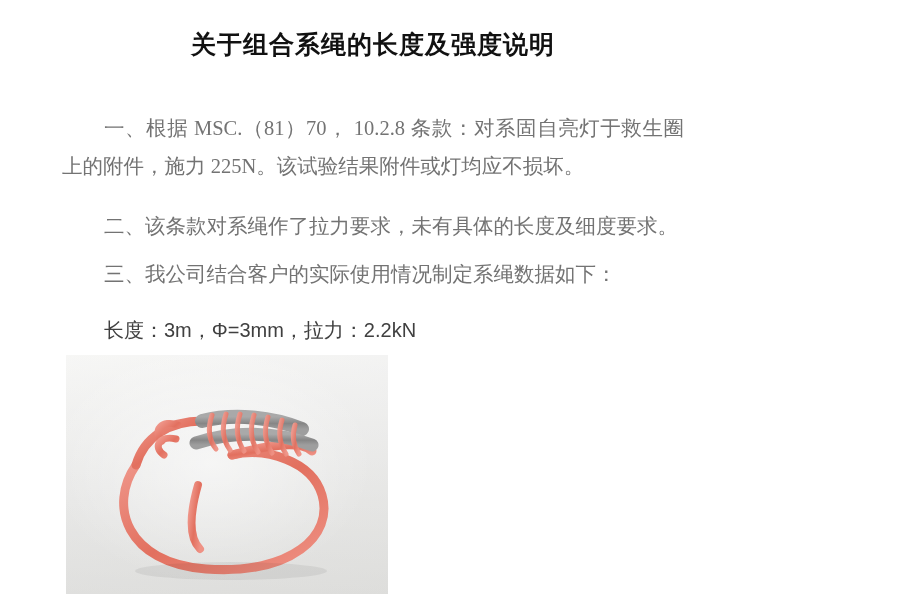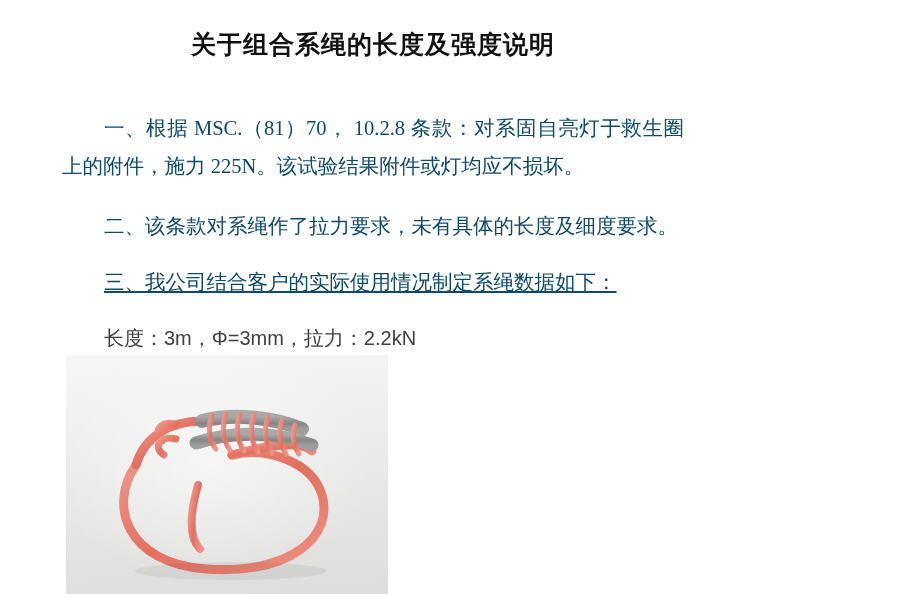--- a/index.html
+++ b/index.html
@@ -31,33 +31,32 @@
     padding-top: 28px;
     color: #111111;
   }
   .body-block {
     padding: 0 62px 0 62px;
     margin-top: 48px;
   }
   .para {
     font-size: 20.5px;
     line-height: 38px;
-    color: #0c4a6e;
+    color: #737373;
     margin: 0 0 6px 0;
     text-align: justify;
   }
   .para.indent {
     text-indent: 42px;
   }
   .para-2 {
     margin-top: 22px;
   }
   .para-3 {
-    margin-top: 18px;
-    text-decoration: underline;
+    margin-top: 10px;
   }
   .spec-line {
     font-size: 20px;
     line-height: 34px;
     color: #404040;
     margin: 20px 0 0 0;
     text-indent: 42px;
     font-family: "Liberation Sans", sans-serif;
   }
   .photo-wrap {

